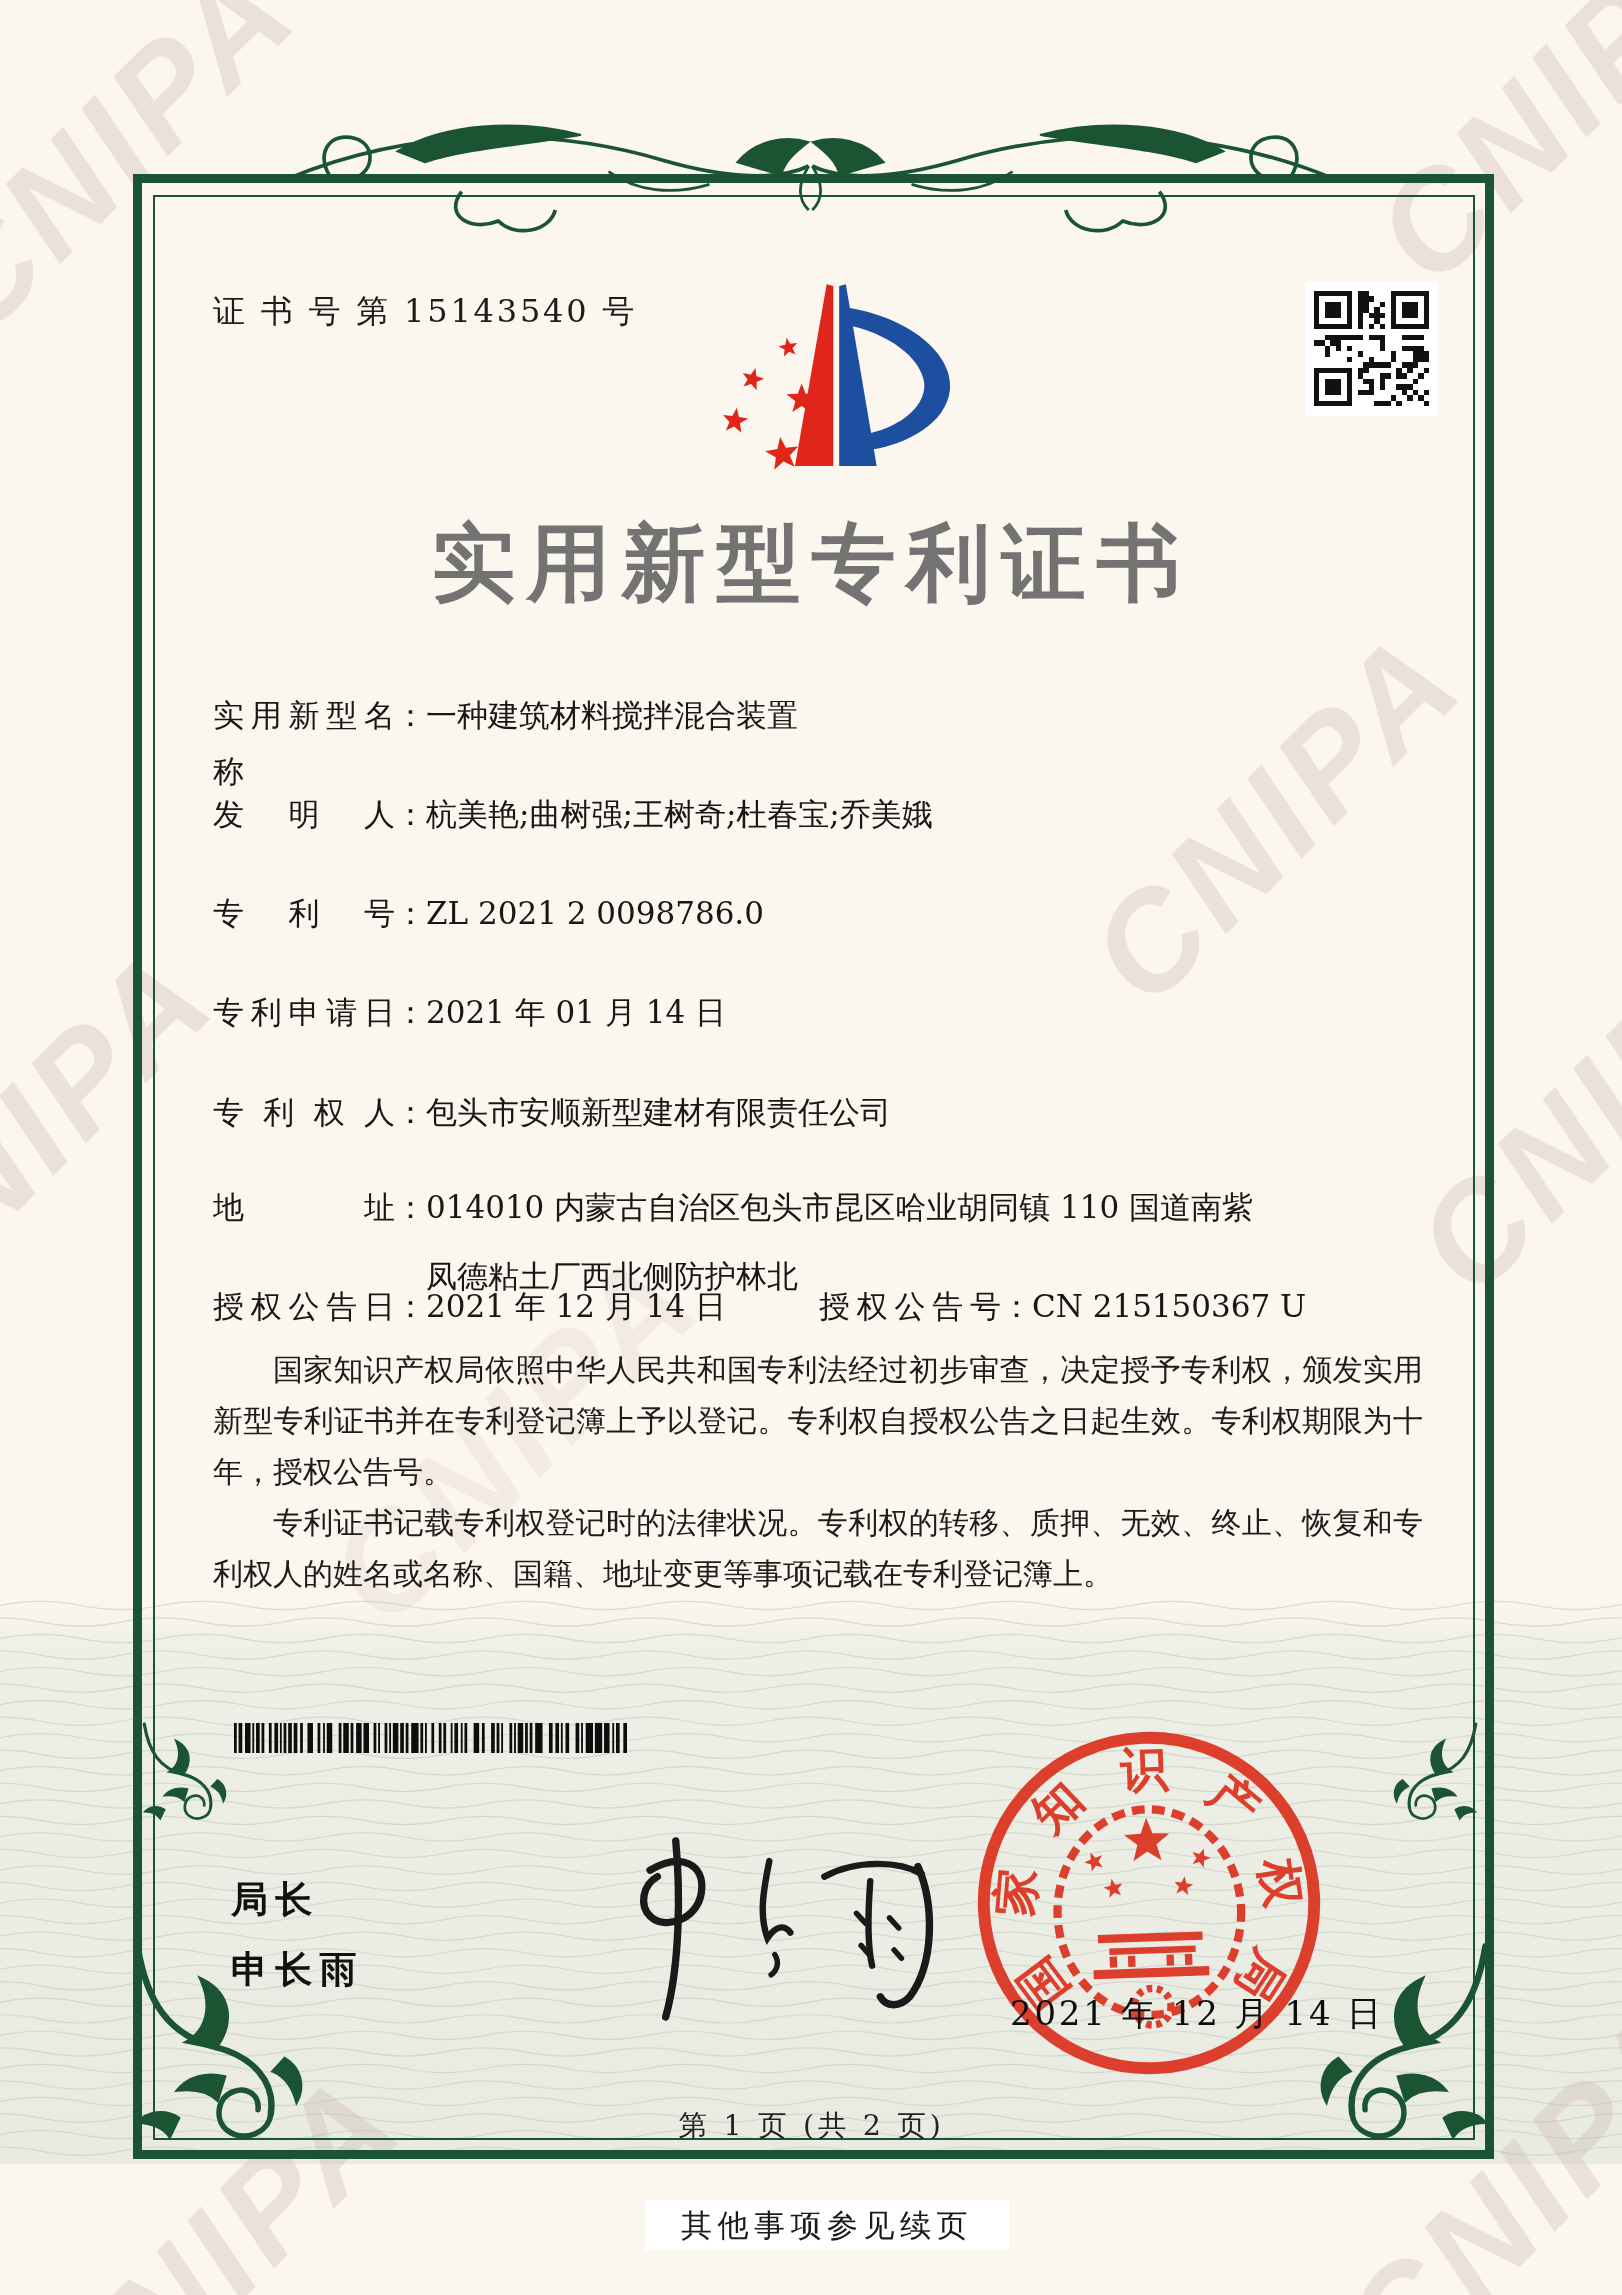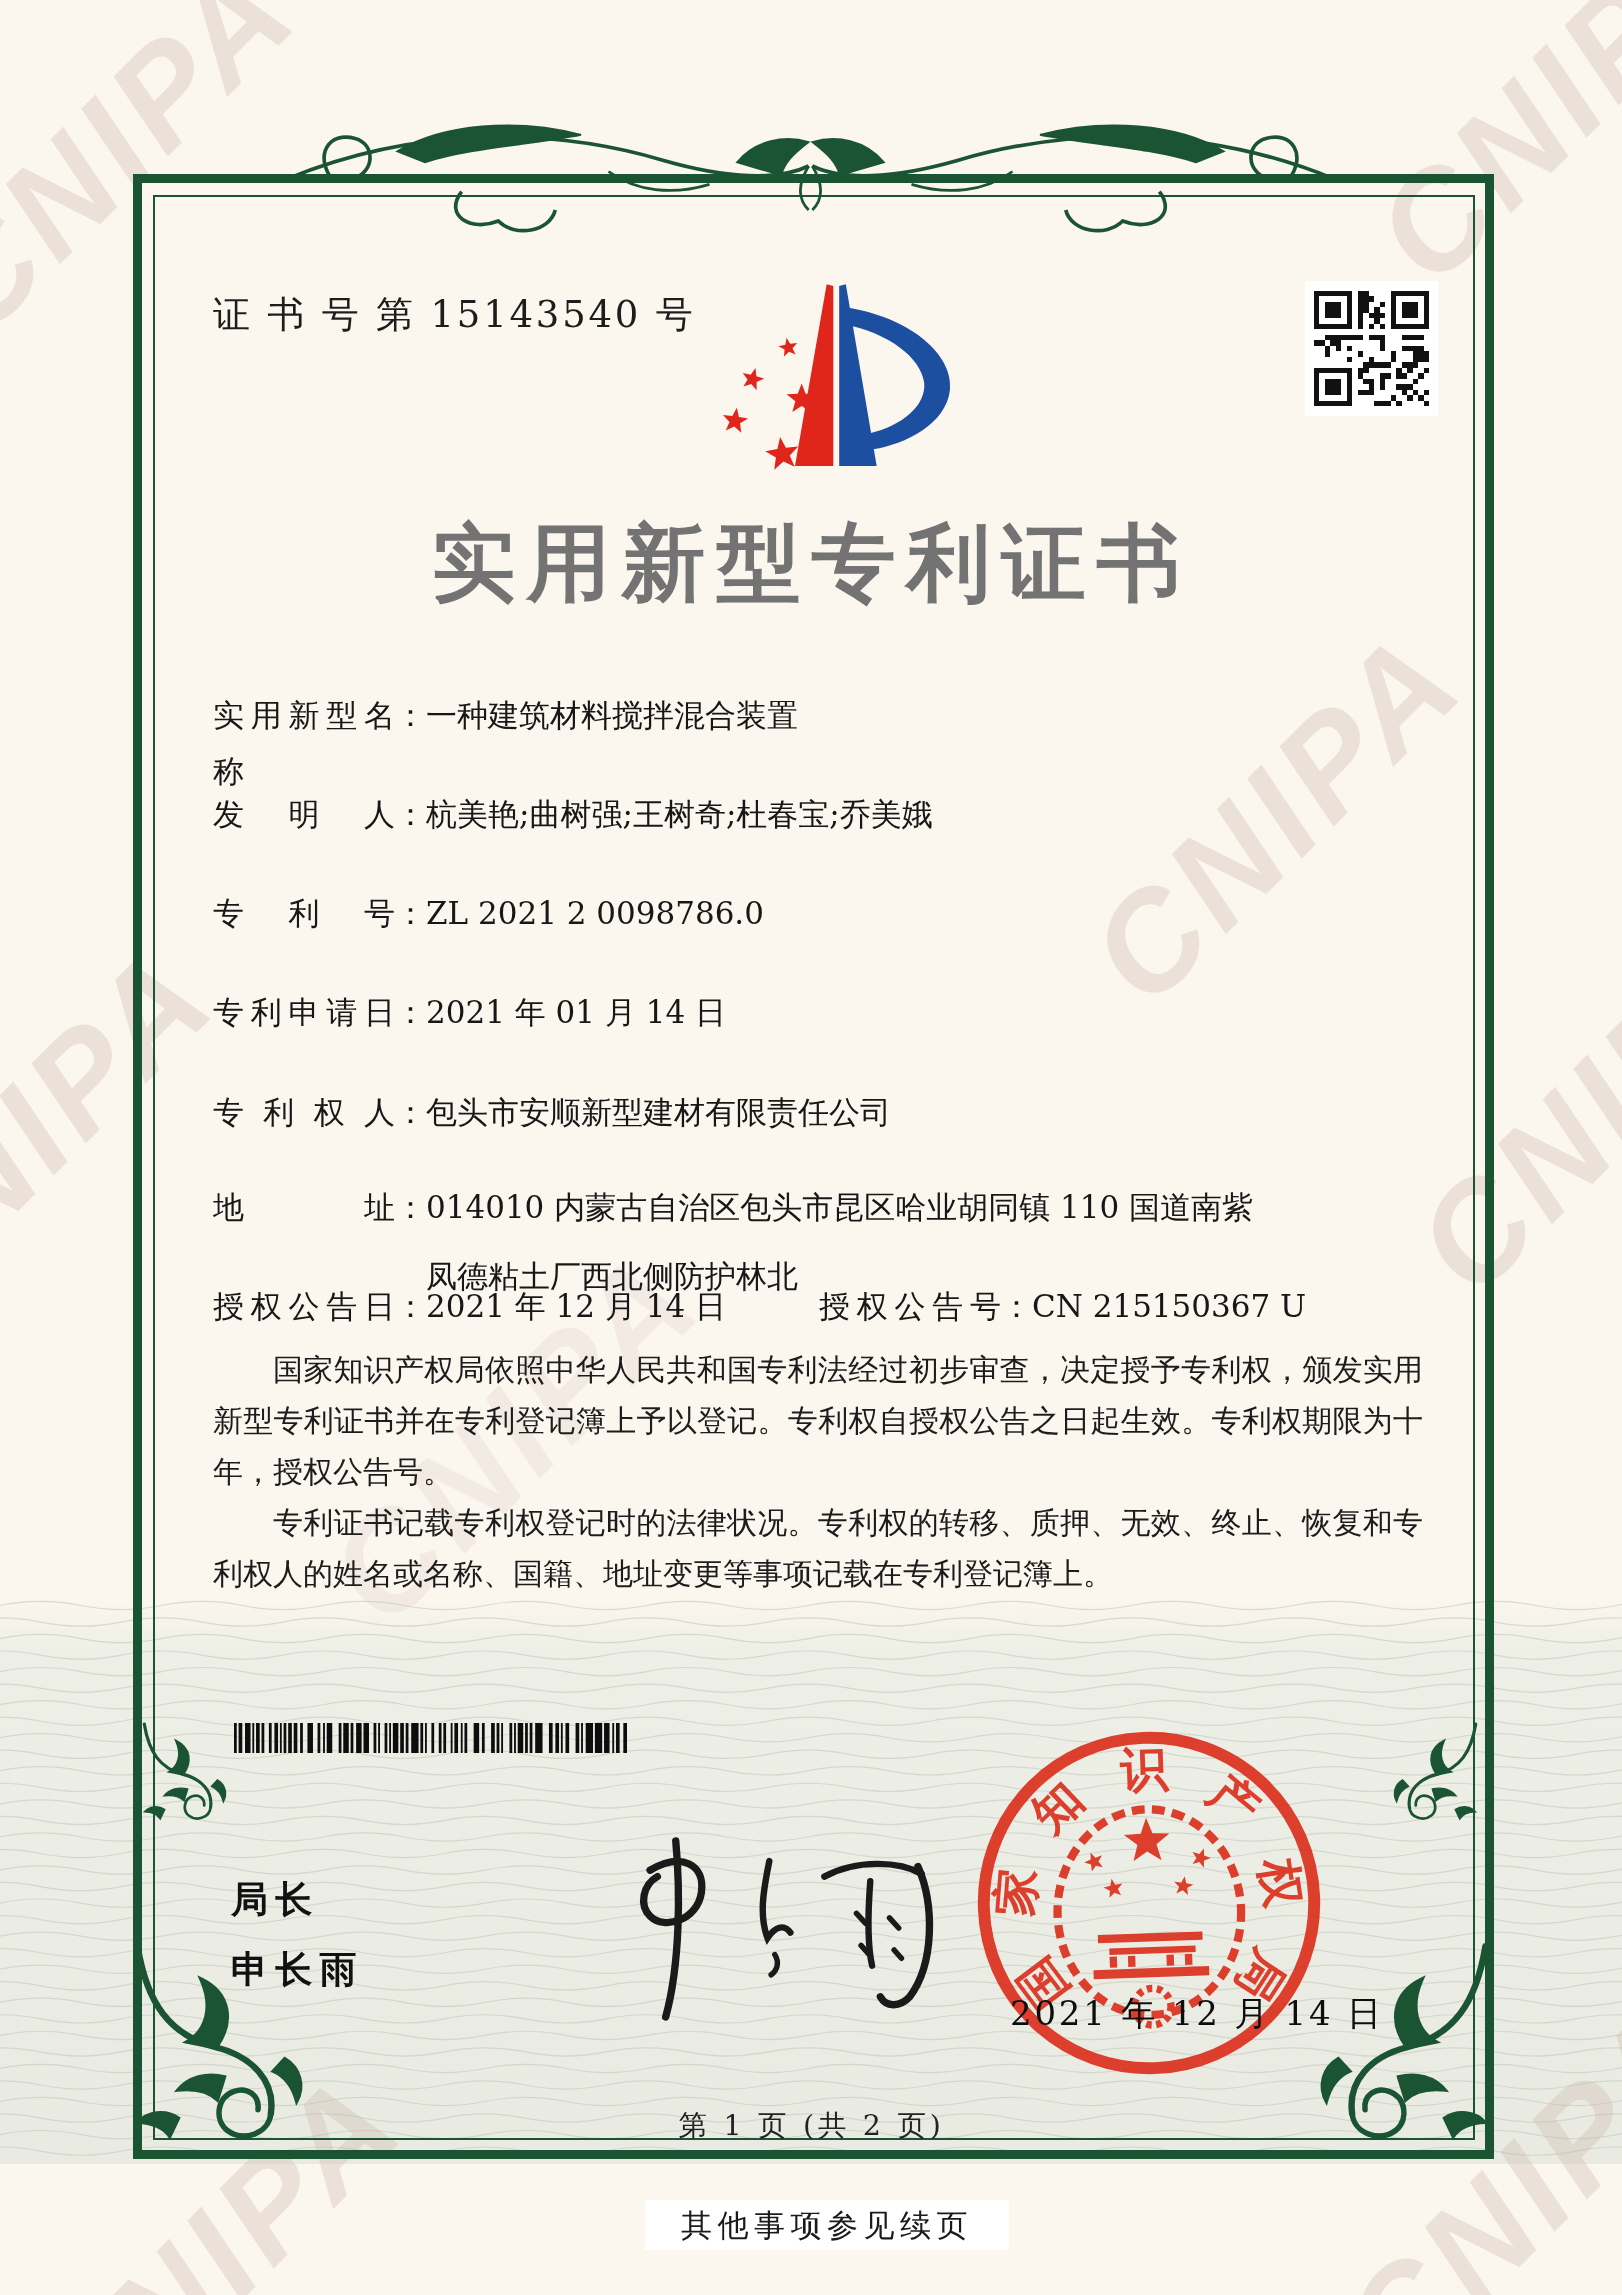--- a/index.html
+++ b/index.html
@@ -27,21 +27,21 @@
   
   .border-outer{position:absolute; left:133px; top:174px; width:1343px; height:1967px;
     border:9.2px solid #1b5433; z-index:3;}
   .border-inner{position:absolute; left:153px; top:195px; width:1318px; height:1941px;
     border:2.8px solid #1b5433; z-index:3;}
   .flourish{position:absolute; left:278px; top:107px; width:1065px; height:140px; z-index:4;}
   .orn-slot{position:absolute; z-index:4;}
   .orn-slot svg{width:100%; height:100%; display:block;}
   .flip-x{transform:scaleX(-1);}
   
-  .certno{position:absolute; left:213px; top:290px; z-index:5; font-size:37px; letter-spacing:2.8px; color:#1d1d1d;}
+  .certno{position:absolute; left:213px; top:290px; z-index:5; font-size:32px; letter-spacing:2.8px; color:#1d1d1d;}
   .logo{position:absolute; left:705px; top:274px; width:275px; height:208px; z-index:5;}
   .qrbox{position:absolute; left:1305px; top:281px; width:133px; height:135px; background:#ffffff; z-index:5;
     display:flex; align-items:center; justify-content:center;}
   .qrbox svg{width:115px; height:115px;}
   .title{position:absolute; left:0; top:507px; width:1623px; z-index:5; text-align:center;
     font-size:84px; font-weight:bold; letter-spacing:11px; color:#737373;}
   .field{position:absolute; left:213px; width:1212px; z-index:5; font-size:31px; line-height:56px; color:#171717;}
   .flabel{display:inline-block; width:182px; text-align:justify; text-align-last:justify; vertical-align:top;}
   .fcolon{display:inline-block; vertical-align:top;}
   .fvalue{display:inline-block; vertical-align:top; max-width:983px;}

